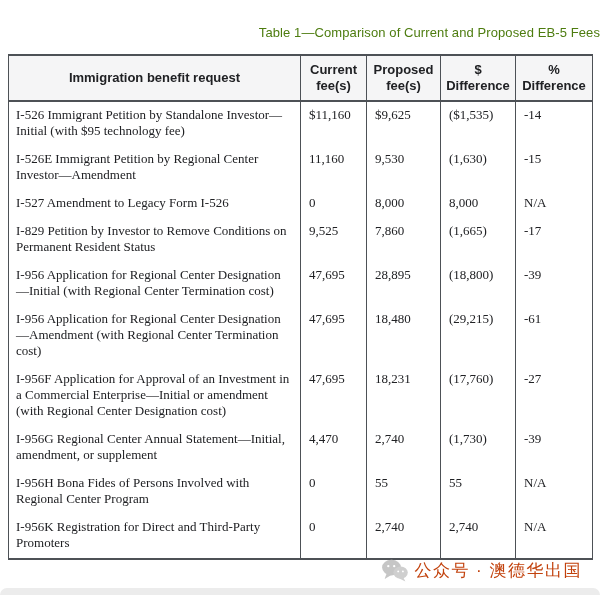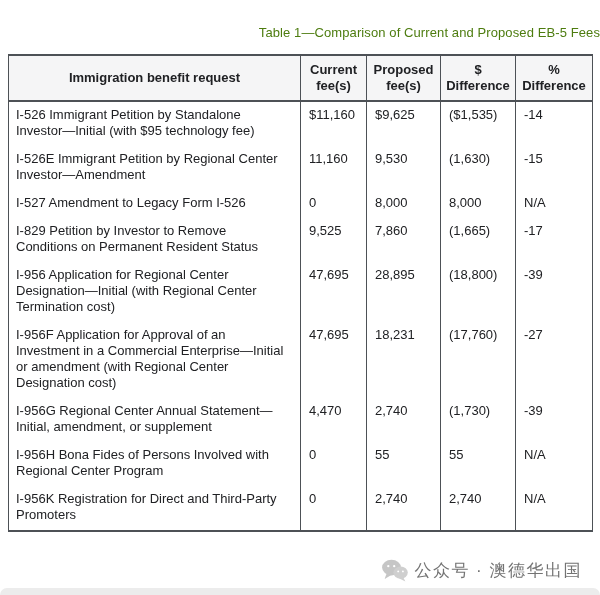--- a/index.html
+++ b/index.html
@@ -52,38 +52,39 @@
   table.fees td {
     border-left: 1px solid #4d5156;
     border-right: 1px solid #4d5156;
     border-top: 0;
     border-bottom: 0;
     vertical-align: top;
     font-size: 13px;
     line-height: 16px;
     padding: 5px 8px 7px 8px;
     color: #202124;
+    font-family: Liberation Serif, serif;
   }
   table.fees td.req {
     text-align: left;
     padding-left: 7px;
     padding-right: 10px;
   }
   table.fees td.num {
     white-space: nowrap;
   }
   .watermark {
     position: absolute;
     right: 18px;
     bottom: 13px;
     display: flex;
     align-items: center;
     gap: 6px;
     font-size: 17px;
-    color: #737373;
+    color: #c2410c;
     letter-spacing: 1.5px;
     background: transparent;
     pointer-events: none;
   }
   .watermark .wm-icon {
     display: inline-block;
     width: 27px;
     height: 23px;
   }
   .bottom-strip {
@@ -148,20 +149,27 @@
         <td class="num">-17</td>
       </tr>
       <tr>
         <td class="req">I-956 Application for Regional Center Designation—Initial (with Regional Center Termination cost)</td>
         <td class="num">47,695</td>
         <td class="num">28,895</td>
         <td class="num">(18,800)</td>
         <td class="num">-39</td>
       </tr>
       <tr>
+        <td class="req">I-956 Application for Regional Center Designation—Amendment (with Regional Center Termination cost)</td>
+        <td class="num">47,695</td>
+        <td class="num">18,480</td>
+        <td class="num">(29,215)</td>
+        <td class="num">-61</td>
+      </tr>
+      <tr>
         <td class="req">I-956F Application for Approval of an Investment in a Commercial Enterprise—Initial or amendment (with Regional Center Designation cost)</td>
         <td class="num">47,695</td>
         <td class="num">18,231</td>
         <td class="num">(17,760)</td>
         <td class="num">-27</td>
       </tr>
       <tr>
         <td class="req">I-956G Regional Center Annual Statement—Initial, amendment, or supplement</td>
         <td class="num">4,470</td>
         <td class="num">2,740</td>

